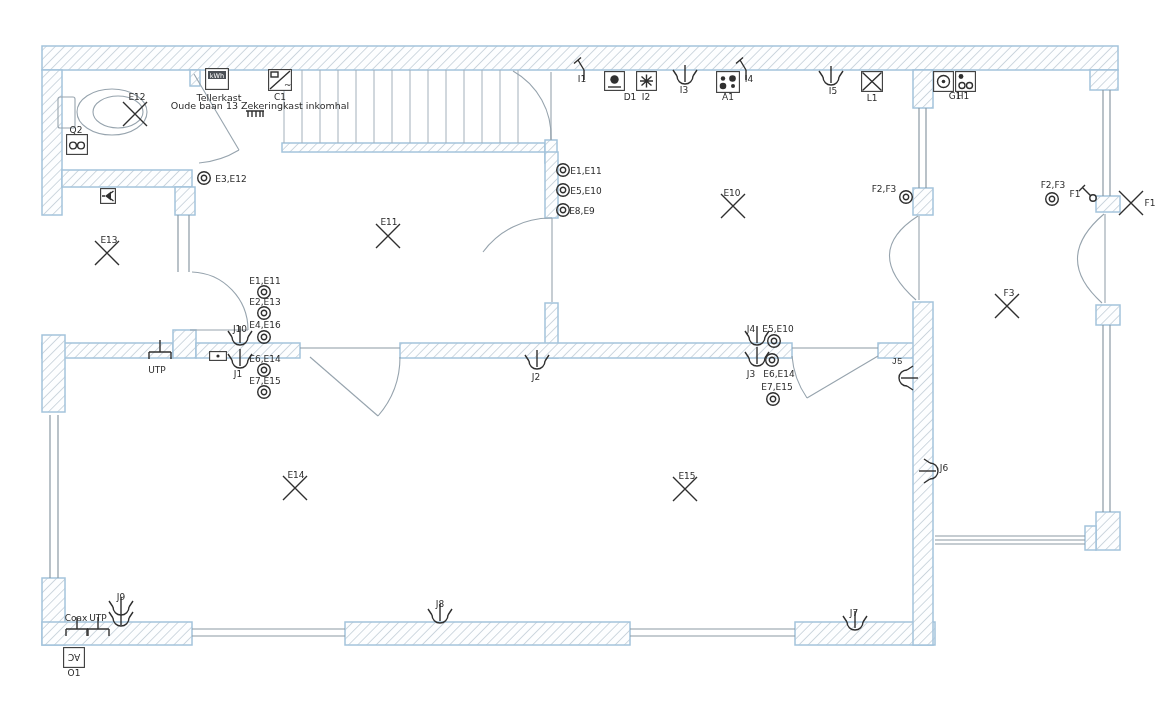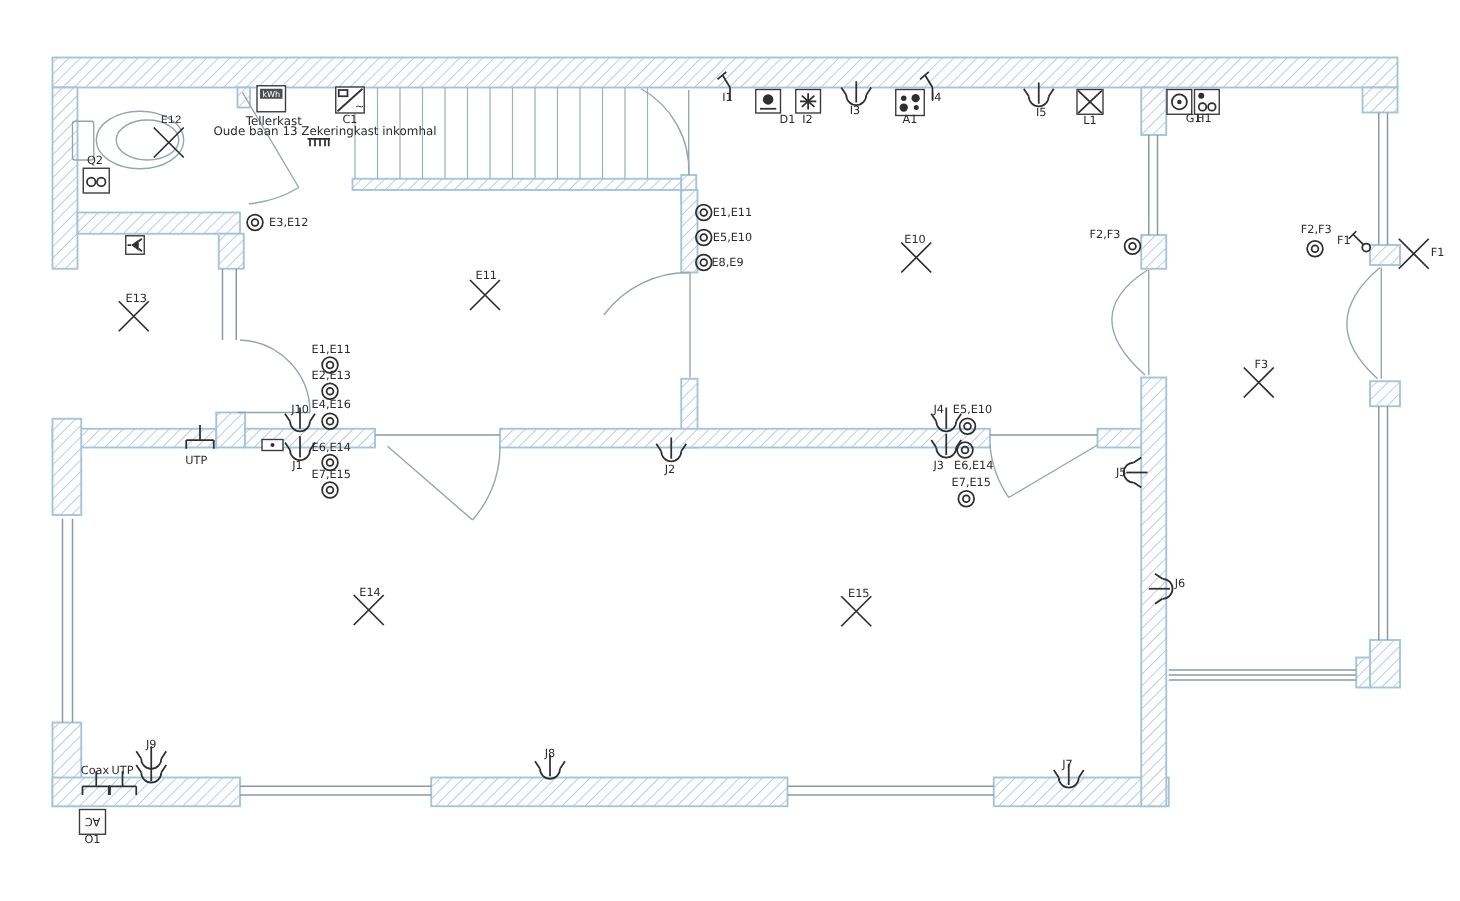--- a/index.html
+++ b/index.html
@@ -139,21 +139,21 @@
       <path class="ink" d="M246,111 L264,111 M248,111 L248,117 M252,111 L252,117 M256,111 L256,117 M260,111 L260,117 M263,111 L263,117"></path>
     </g>
   </svg>
 
   <div id="symbol-layer">
       <svg viewBox="-20 -20 40 40" width="40" height="40" class="glyph" style="left: 115px; top: 94px;">
         <g>
           <path class="ink" d="M-12,-12 L12,12 M-12,12 L12,-12"></path>
         </g>
       </svg>
-      <div class="lbl" style="left: 137px; top: 97px; font-family: Liberation Mono, monospace;">E12</div>
+      <div class="lbl" style="left: 137px; top: 97px;">E12</div>
       <svg viewBox="-20 -20 40 40" width="40" height="40" class="glyph" style="left: 87px; top: 233px;">
         <g>
           <path class="ink" d="M-12,-12 L12,12 M-12,12 L12,-12"></path>
         </g>
       </svg>
       <div class="lbl" style="left: 109px; top: 240px;">E13</div>
       <svg viewBox="-20 -20 40 40" width="40" height="40" class="glyph" style="left: 368px; top: 216px;">
         <g>
           <path class="ink" d="M-12,-12 L12,12 M-12,12 L12,-12"></path>
         </g>
@@ -343,21 +343,21 @@
         </g>
       </svg>
       <div class="lbl" style="left: 751px; top: 374px;">J3</div>
       <svg viewBox="-20 -20 40 40" width="40" height="40" class="glyph" style="left: 886px; top: 358px;">
         <g transform="rotate(90)">
           <path class="ink" d="M0,-12 L0,5"></path>
           <path class="ink" d="M-8,-1 A8,8 0 0 0 8,-1"></path>
           <path class="ink" d="M-8,-1 L-12,-7 M8,-1 L12,-7"></path>
         </g>
       </svg>
-      <div class="lbl" style="left: 897px; top: 379px;">J5</div>
+      <div class="lbl" style="left: 897px; top: 362px; font-family: Liberation Mono, monospace;">J5</div>
       <svg viewBox="-20 -20 40 40" width="40" height="40" class="glyph" style="left: 911px; top: 451px;">
         <g transform="rotate(-90)">
           <path class="ink" d="M0,-12 L0,5"></path>
           <path class="ink" d="M-8,-1 A8,8 0 0 0 8,-1"></path>
           <path class="ink" d="M-8,-1 L-12,-7 M8,-1 L12,-7"></path>
         </g>
       </svg>
       <div class="lbl" style="left: 944px; top: 468px;">J6</div>
       <svg viewBox="-20 -20 40 40" width="40" height="40" class="glyph" style="left: 420px; top: 596px;">
         <g>

